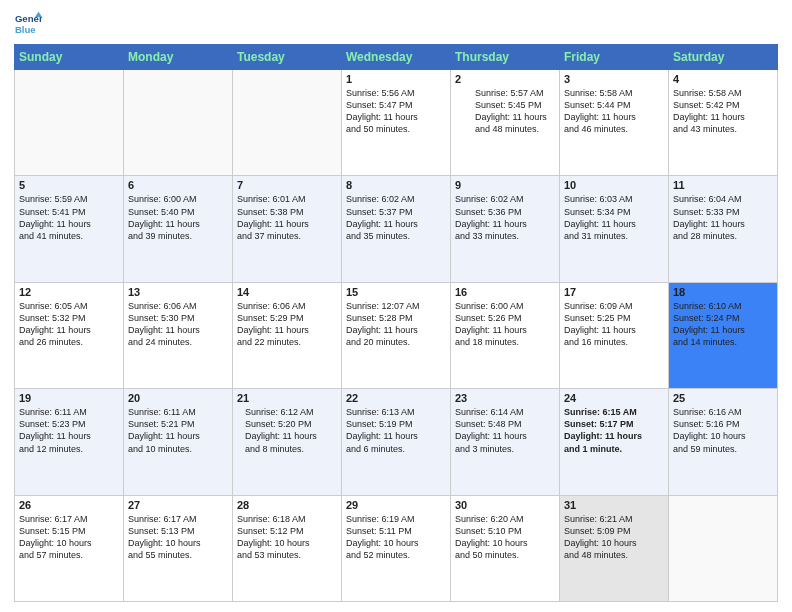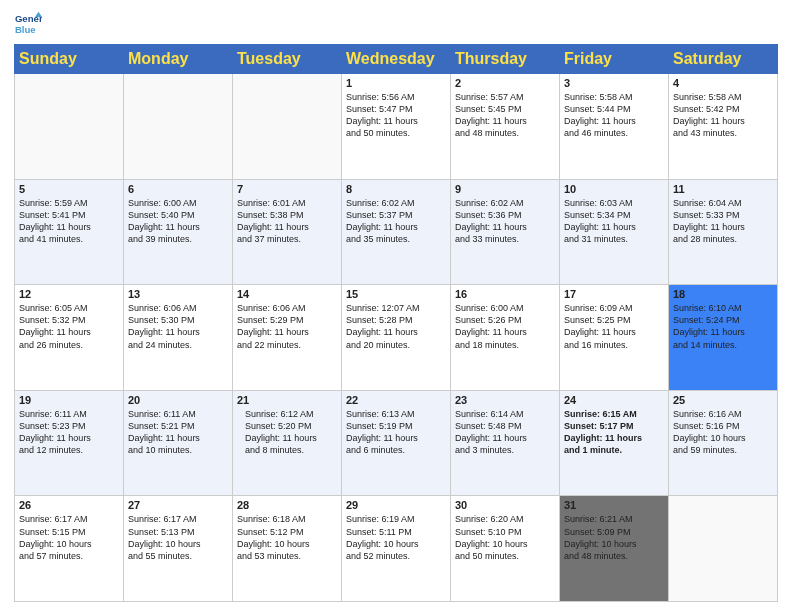--- a/index.html
+++ b/index.html
@@ -48,22 +48,22 @@
     }
     .calendar {
       flex: 1;
       border: 1px solid #ccc;
       border-collapse: collapse;
       width: 100%;
       table-layout: fixed;
     }
     .calendar th {
       background: #3a6bbf;
-      color: #fde047;
-      font-size: 16px;
+      color: #86efac;
+      font-size: 12px;
       font-weight: bold;
       padding: 5px 4px;
       text-align: left;
       border: 1px solid #3a6bbf;
     }
     .calendar td {
       border: 1px solid #ccc;
       vertical-align: top;
       padding: 3px 4px;
       font-size: 9.5px;
@@ -126,21 +126,21 @@
           <td class="empty" style="background: rgb(249, 249, 249);"></td>
           <td style="background: rgb(255, 255, 255);">
             <span class="day-num">1</span>
             <div class="day-info" style="white-space: pre-line;">Sunrise: 5:56 AM
 Sunset: 5:47 PM
 Daylight: 11 hours
 and 50 minutes.</div>
           </td>
           <td style="background: rgb(255, 255, 255);">
             <span class="day-num">2</span>
-            <div class="day-info" style="white-space: pre-line;">Sunrise: 5:57 AM
+            <div class="day-info" style="white-space: pre-line; margin-left: 20px;">Sunrise: 5:57 AM
 Sunset: 5:45 PM
 Daylight: 11 hours
 and 48 minutes.</div>
           </td>
           <td style="background: rgb(255, 255, 255);">
             <span class="day-num">3</span>
             <div class="day-info" style="white-space: pre-line;">Sunrise: 5:58 AM
 Sunset: 5:44 PM
 Daylight: 11 hours
 and 46 minutes.</div>
@@ -335,21 +335,21 @@
 Daylight: 10 hours
 and 52 minutes.</div>
           </td>
           <td style="background: rgb(255, 255, 255);">
             <span class="day-num">30</span>
             <div class="day-info" style="white-space: pre-line;">Sunrise: 6:20 AM
 Sunset: 5:10 PM
 Daylight: 10 hours
 and 50 minutes.</div>
           </td>
-          <td style="background: #737373;">
+          <td style="background: #e5e5e5;">
             <span class="day-num">31</span>
             <div class="day-info" style="white-space: pre-line;">Sunrise: 6:21 AM
 Sunset: 5:09 PM
 Daylight: 10 hours
 and 48 minutes.</div>
           </td>
           <td class="empty" style="background: rgb(249, 249, 249);"></td>
         </tr>
       </tbody>
   </table>

